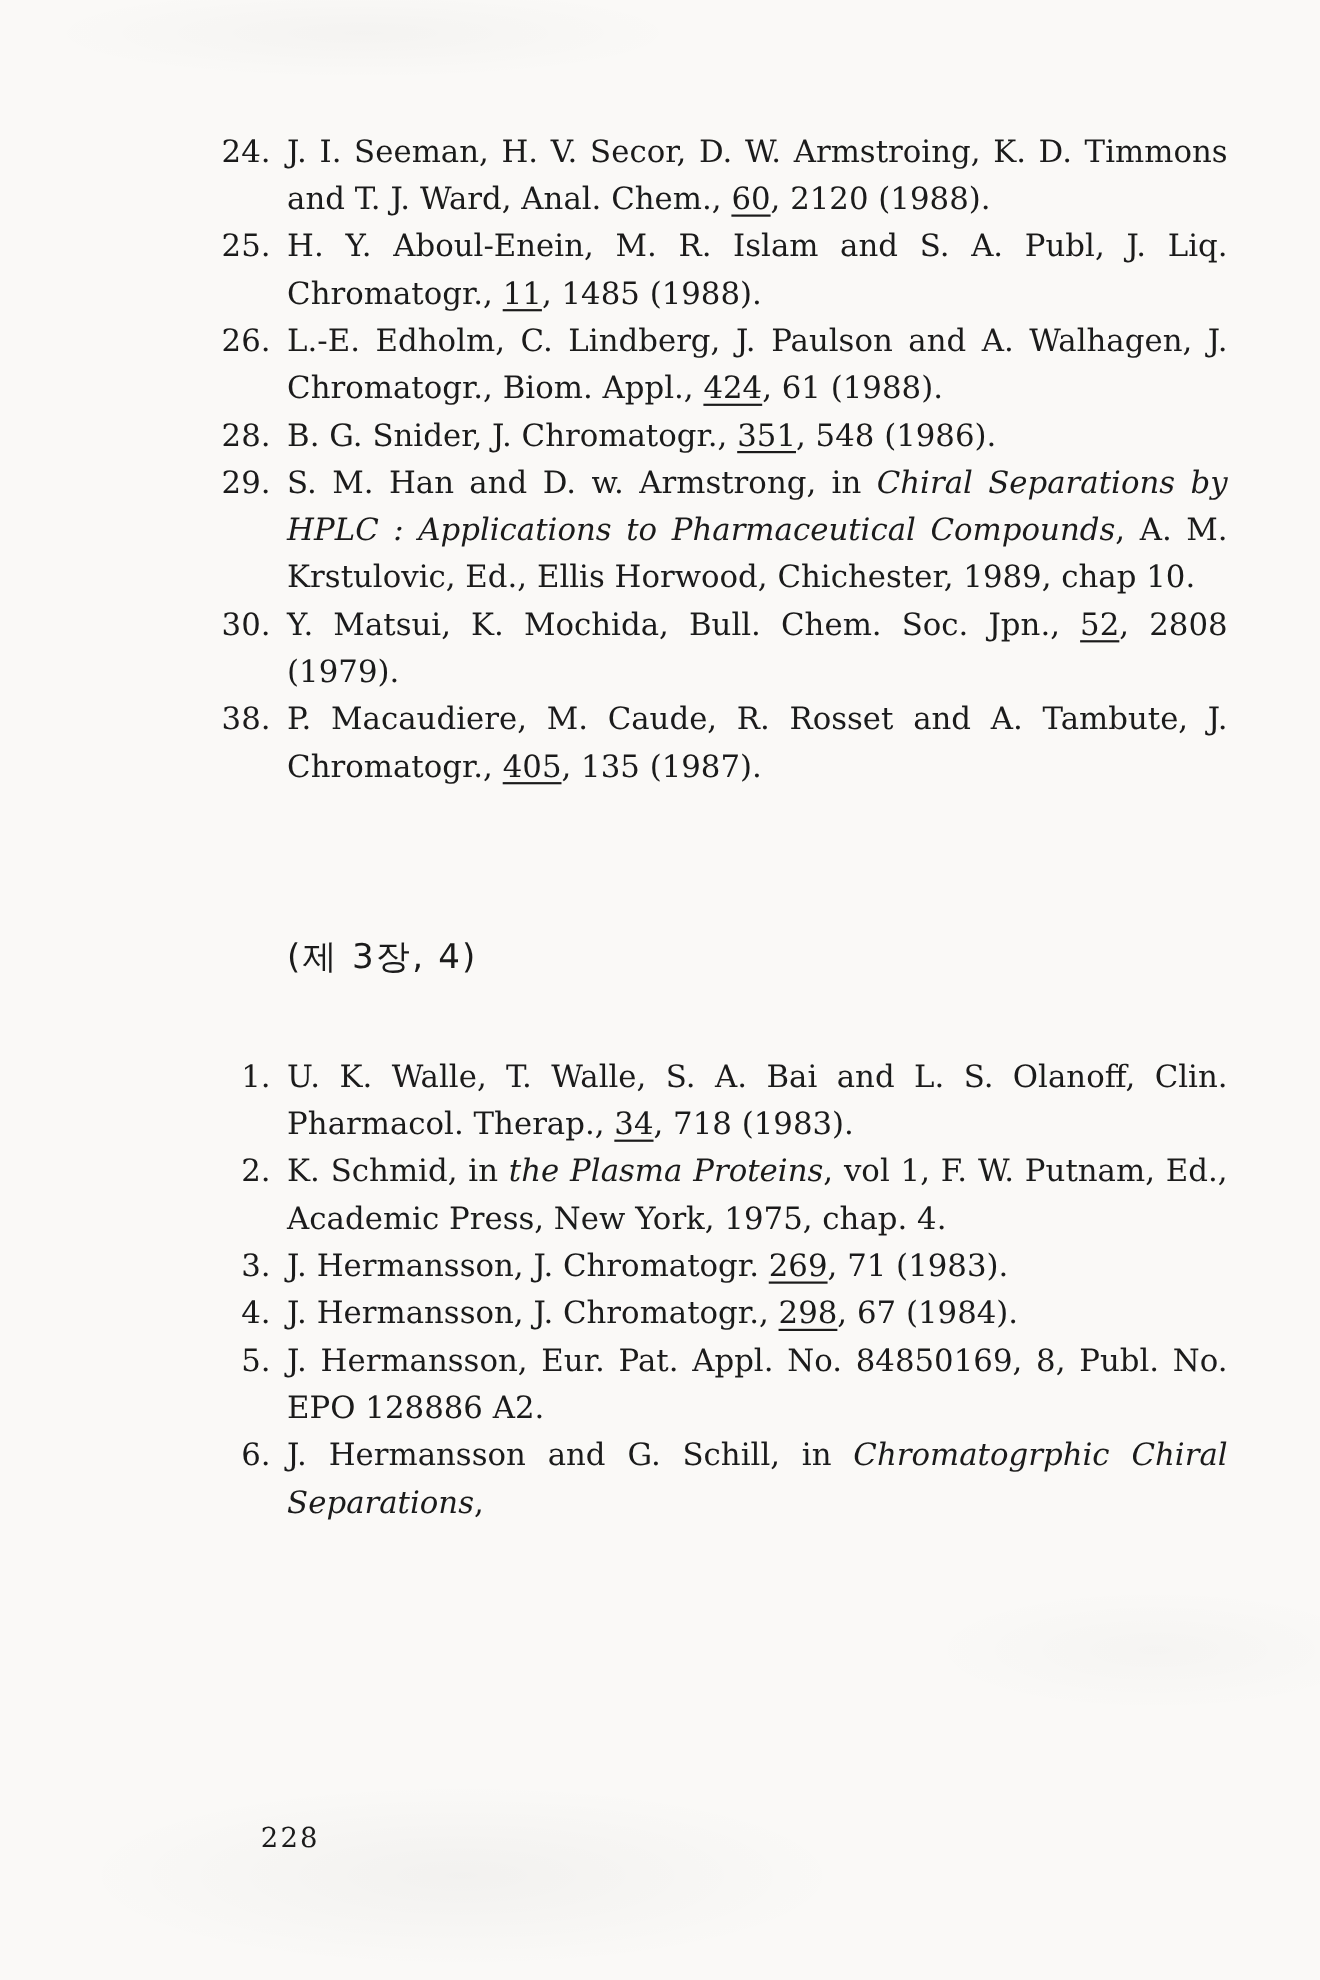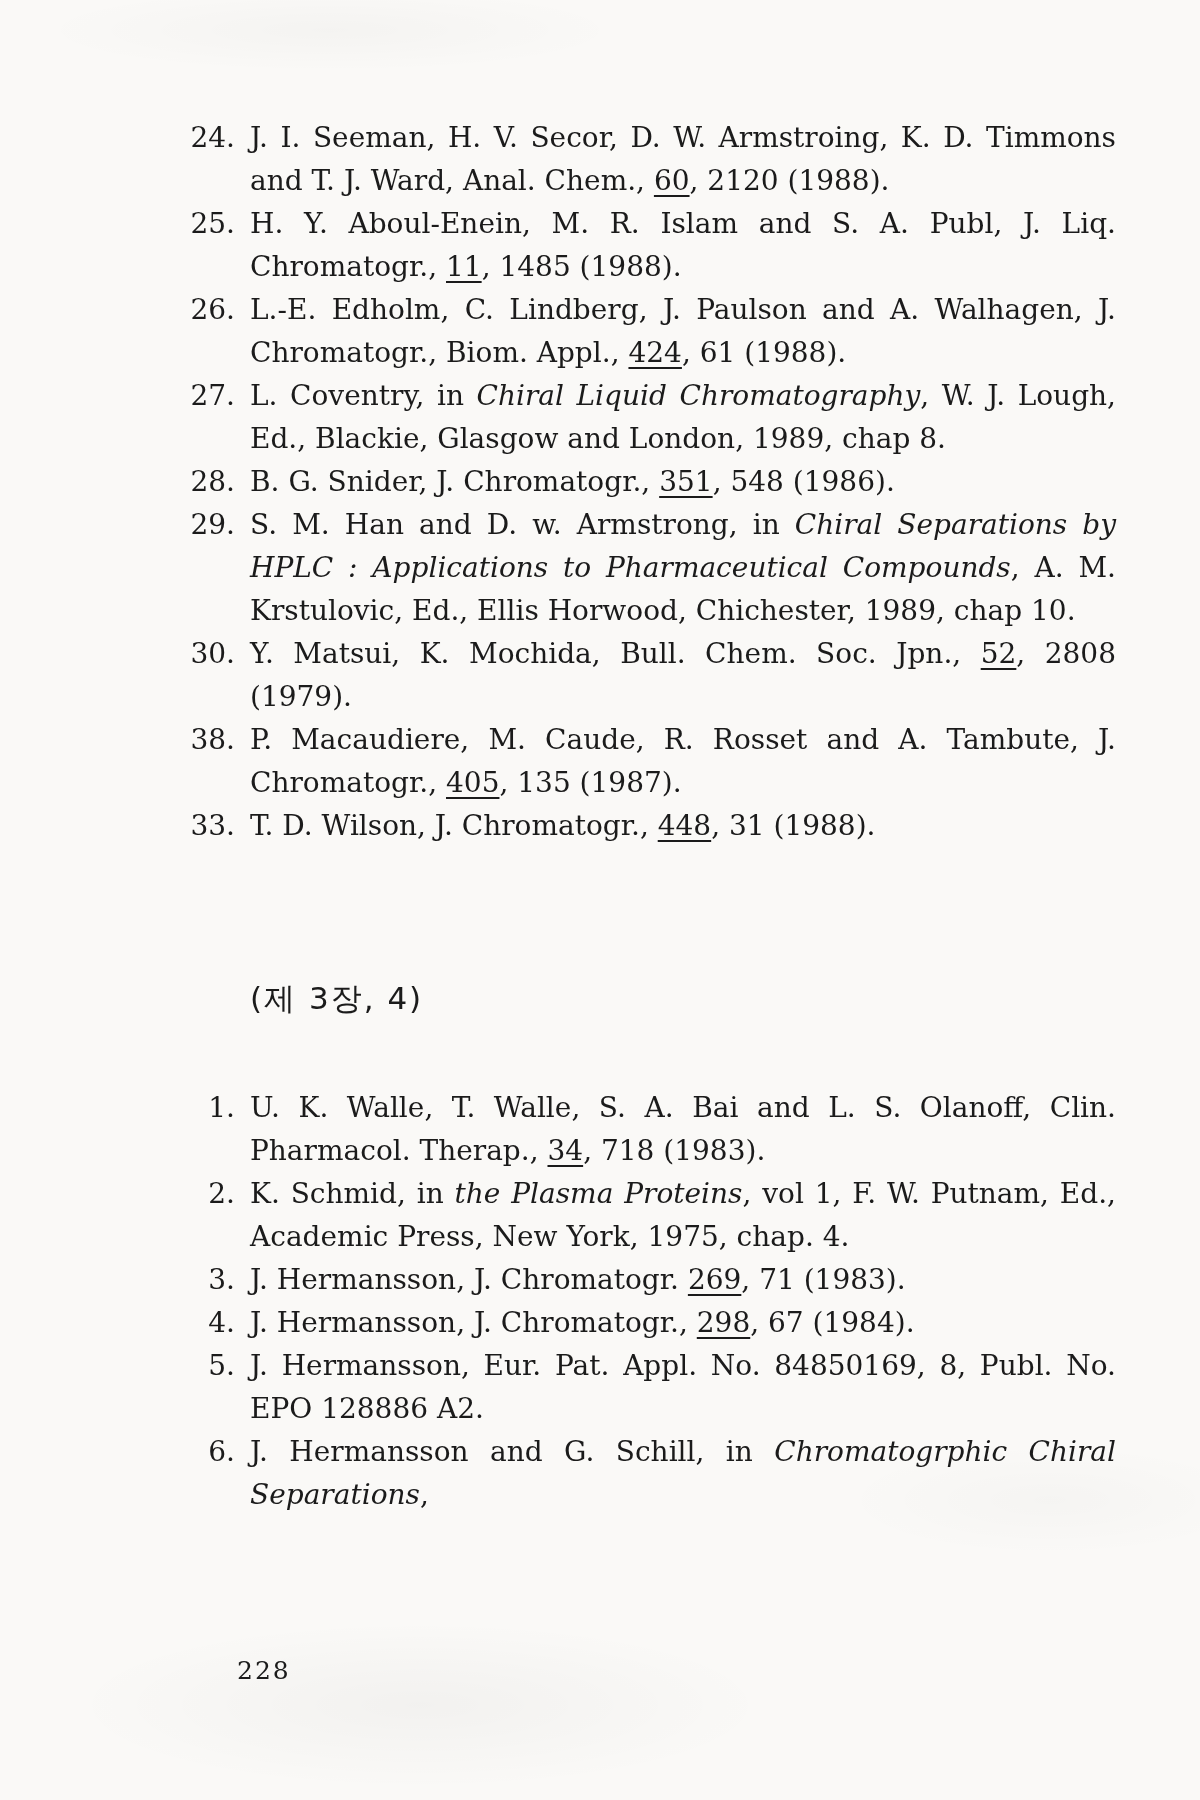--- a/index.html
+++ b/index.html
@@ -19,20 +19,21 @@
     background-image:
       radial-gradient(ellipse 420px 60px at 330px 30px, rgba(0,0,0,0.025), rgba(0,0,0,0) 70%),
       radial-gradient(ellipse 500px 120px at 420px 1705px, rgba(0,0,0,0.03), rgba(0,0,0,0) 70%),
       radial-gradient(ellipse 300px 80px at 1050px 1500px, rgba(0,0,0,0.02), rgba(0,0,0,0) 70%);
     color: #1b1b1b;
     font-family: "DejaVu Serif", serif;
     overflow: hidden;
   }
   .content {
     padding: 116px 84px 0 175px; 
+    margin-left: 11px;
   }
   ol.ref-list {
     list-style: none;
     margin: 0;
     padding: 0;
   }
   .ref-item {
     display: flex;
     font-size: 28px;
     line-height: 43px;
@@ -82,42 +83,34 @@
         </li>
         <li class="ref-item">
           <span class="ref-num">25.</span>
           <div class="ref-text"><span>H. Y. Aboul-Enein, M. R. Islam and S. A. Publ, J. Liq. Chromatogr., </span><span class="ul">11</span><span>, 1485 (1988).</span></div>
         </li>
         <li class="ref-item">
           <span class="ref-num">26.</span>
           <div class="ref-text"><span>L.-E. Edholm, C. Lindberg, J. Paulson and A. Walhagen, J. Chromatogr., Biom. Appl., </span><span class="ul">424</span><span>, 61 (1988).</span></div>
         </li>
         <li class="ref-item">
-          <span class="ref-num">27.</span>
-          <div class="ref-text"><span>L. Coventry, in </span><span class="it">Chiral Liquid Chromatography</span><span>, W. J. Lough, Ed., Blackie, Glasgow and London, 1989, chap 8.</span></div>
-        </li>
-        <li class="ref-item">
           <span class="ref-num">28.</span>
           <div class="ref-text"><span>B. G. Snider, J. Chromatogr., </span><span class="ul">351</span><span>, 548 (1986).</span></div>
         </li>
         <li class="ref-item">
           <span class="ref-num">29.</span>
           <div class="ref-text"><span>S. M. Han and D. w. Armstrong, in </span><span class="it">Chiral Separations by HPLC : Applications to Pharmaceutical Compounds</span><span>, A. M. Krstulovic, Ed., Ellis Horwood, Chichester, 1989, chap 10.</span></div>
         </li>
         <li class="ref-item">
           <span class="ref-num">30.</span>
           <div class="ref-text"><span>Y. Matsui, K. Mochida, Bull. Chem. Soc. Jpn., </span><span class="ul">52</span><span>, 2808 (1979).</span></div>
         </li>
         <li class="ref-item">
           <span class="ref-num">38.</span>
           <div class="ref-text"><span>P. Macaudiere, M. Caude, R. Rosset and A. Tambute, J. Chromatogr., </span><span class="ul">405</span><span>, 135 (1987).</span></div>
-        </li>
-        <li class="ref-item">
-          <span class="ref-num">33.</span>
-          <div class="ref-text"><span>T. D. Wilson, J. Chromatogr., </span><span class="ul">448</span><span>, 31 (1988).</span></div>
         </li>
       </ol>
 
     <div class="section-heading">(제 3장,  4)</div>
 
     <ol class="ref-list" id="ref-list-2">
         <li class="ref-item">
           <span class="ref-num">1.</span>
           <div class="ref-text"><span>U. K. Walle, T. Walle, S. A. Bai and L. S. Olanoff, Clin. Pharmacol. Therap., </span><span class="ul">34</span><span>, 718 (1983).</span></div>
         </li>

